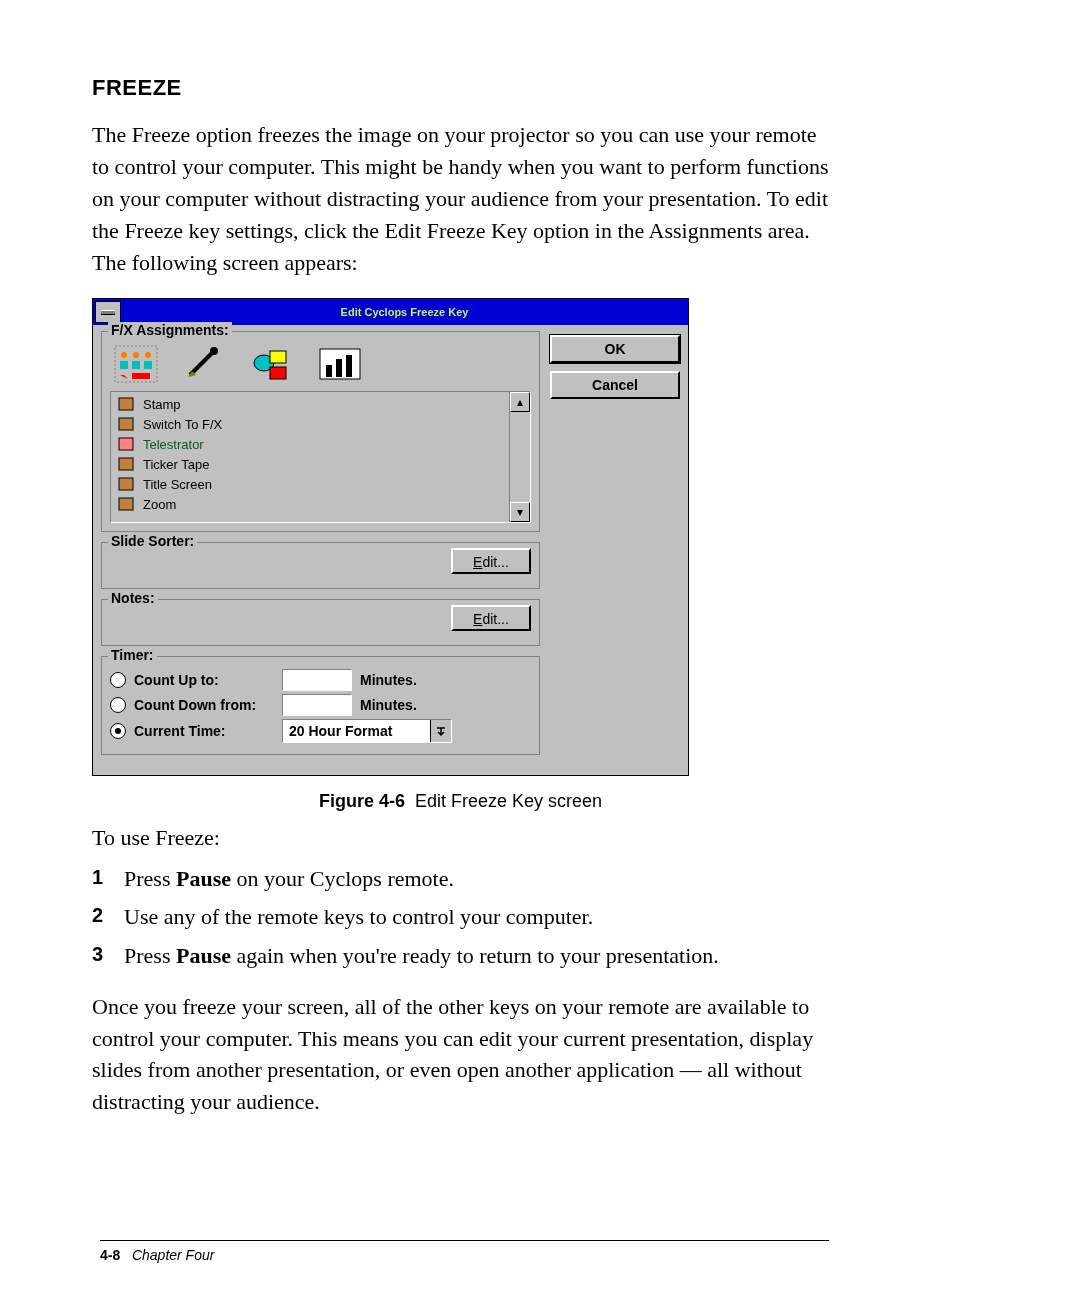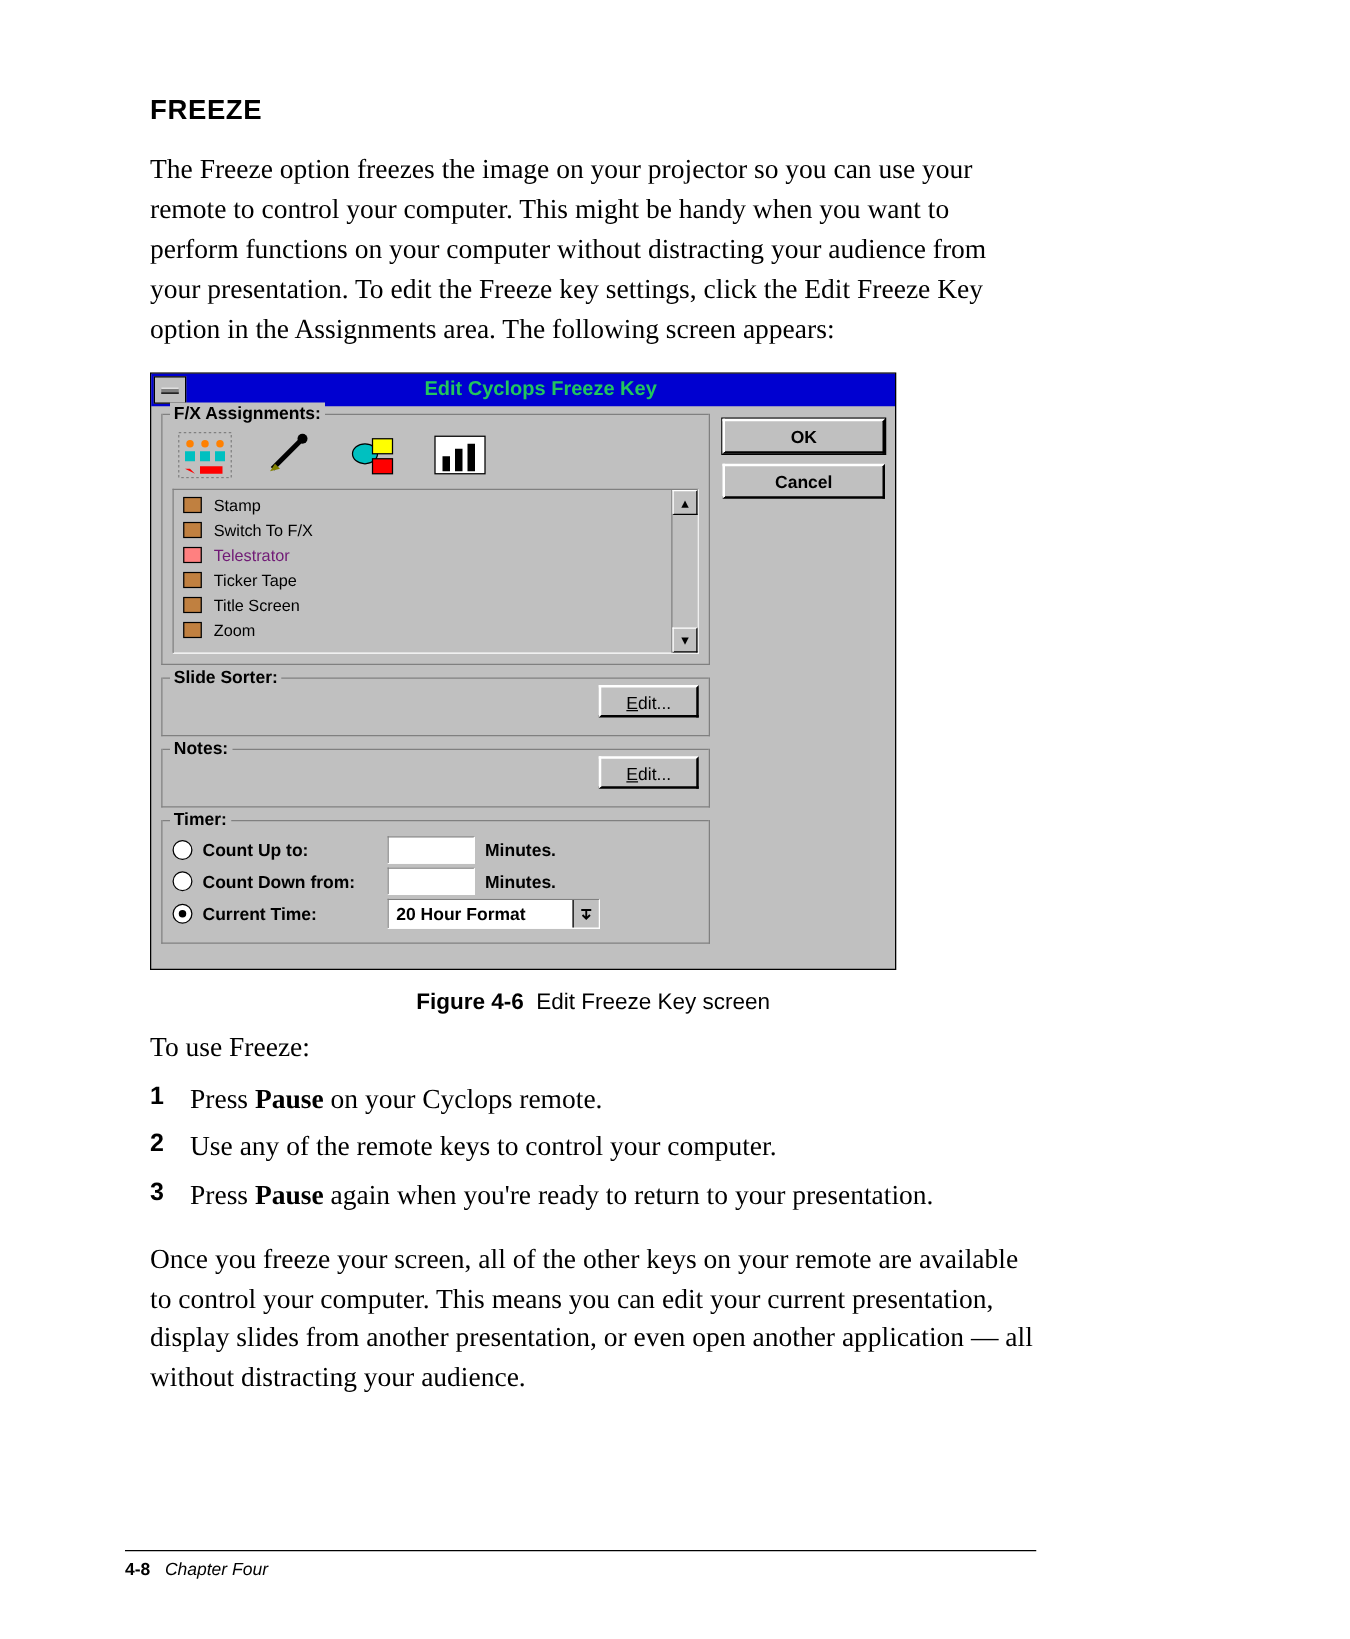--- a/index.html
+++ b/index.html
@@ -7,21 +7,21 @@
     padding: 0;
     background: #fff;
     font-family: Georgia, 'Times New Roman', serif;
     color: #000;
   }
   .page {
     width: 924px;
     height: 1311px;
     position: relative;
     box-sizing: border-box;
-    padding: 75px 95px 40px 120px;
+    padding: 75px 95px 40px 92px;
   }
   .heading {
     font-family: Arial, Helvetica, sans-serif;
     font-weight: 900;
     font-size: 22px;
     letter-spacing: 0.5px;
     margin-bottom: 18px;
   }
   .body-text {
     font-size: 22px;
@@ -31,24 +31,24 @@
 
   
   .dialog-wrap {
     width: 595px;
     background: #c0c0c0;
     border: 1px solid #000;
     margin: 10px 0 15px 0;
   }
   .titlebar {
     background: #0000d0;
-    color: #22c55e;
-    font-family: Arial, Helvetica, sans-serif;
-    font-weight: bold;
-    font-size: 16px;
+    color: #bef264;
+    font-family: Arial, Helvetica, sans-serif;
+    font-weight: bold;
+    font-size: 11px;
     height: 26px;
     display: flex;
     align-items: center;
     position: relative;
     justify-content: flex-end;
   }
   .sysmenu {
     width: 26px;
     height: 22px;
     margin: 2px 0 2px 2px;
@@ -131,21 +131,21 @@
     padding: 2px 0;
   }
   .list-row {
     display: flex;
     align-items: center;
     font-family: Arial, Helvetica, sans-serif;
     font-size: 13px;
     padding: 2px 6px;
     gap: 8px;
   }
-  .list-row.selected { color: #701a75; }
+  .list-row.selected { color: #14532d; }
   .small-icon {
     width: 18px; height: 16px;
     display:inline-flex;align-items:center;justify-content:center;
   }
   .scrollbar {
     width: 20px;
     background: #c0c0c0;
     display: flex;
     flex-direction: column;
     border-left: 1px solid #808080;

